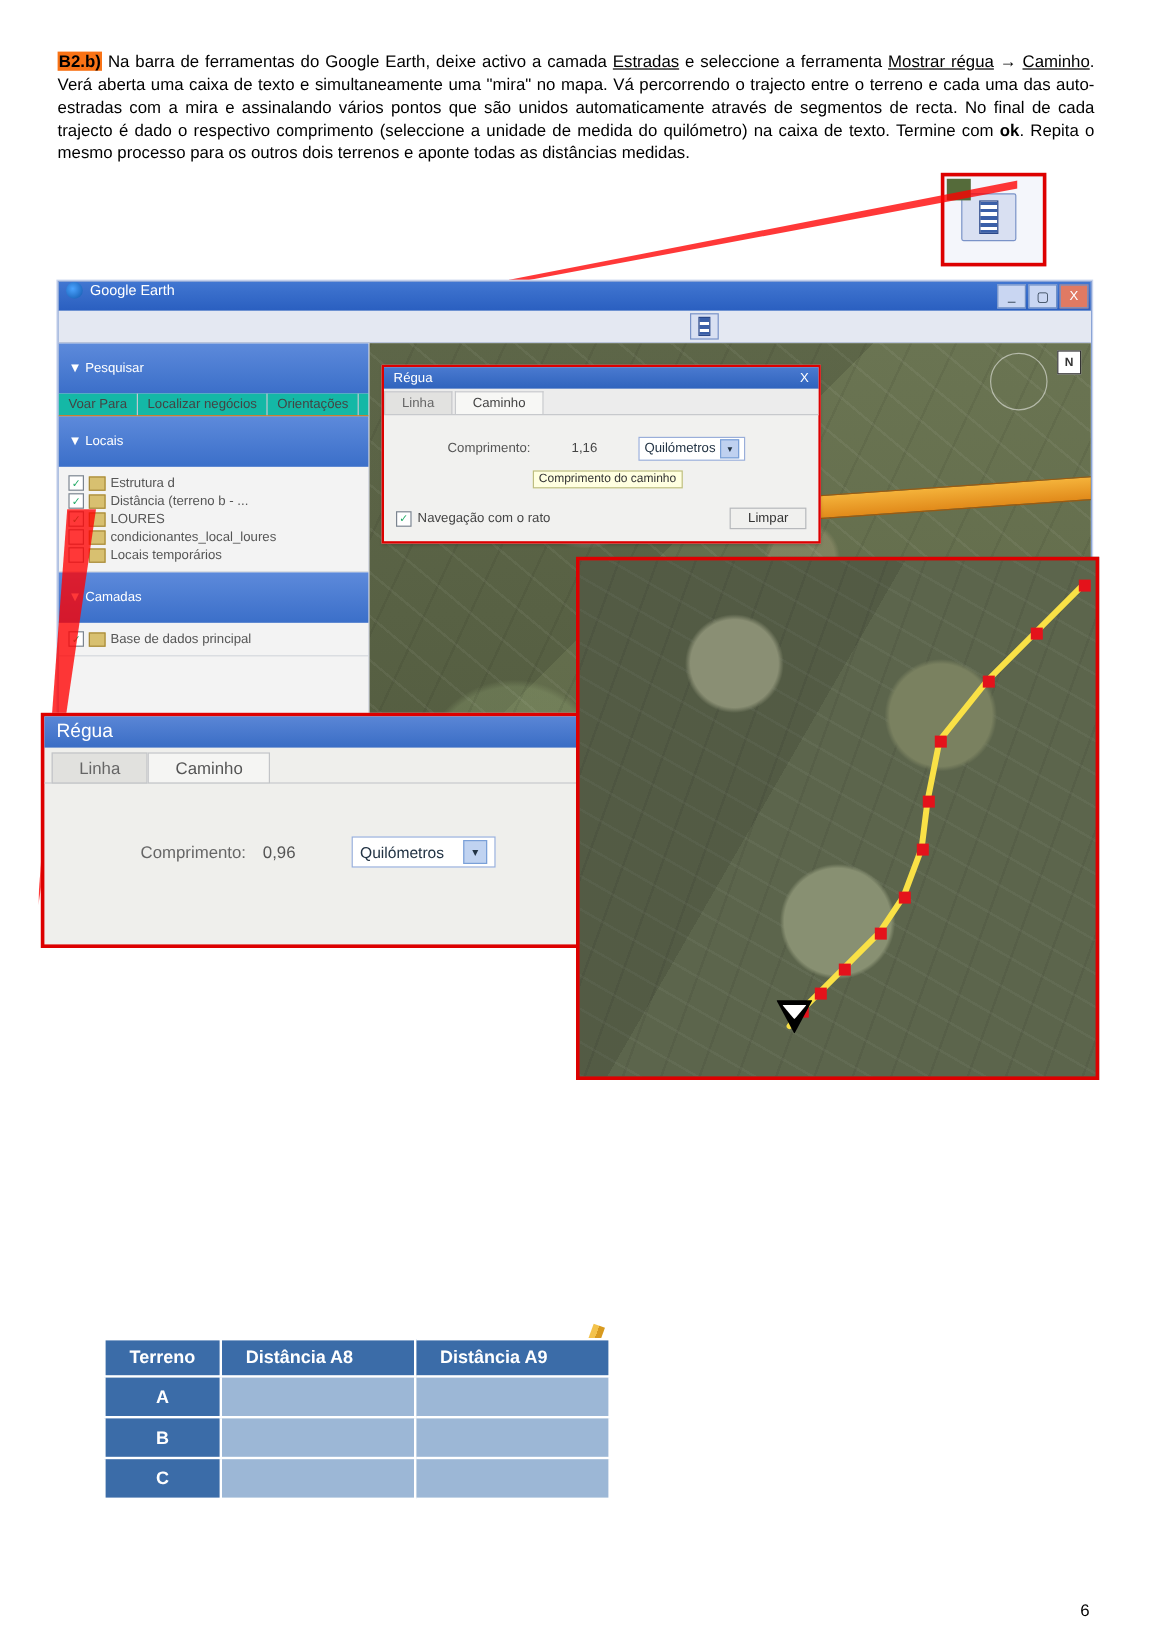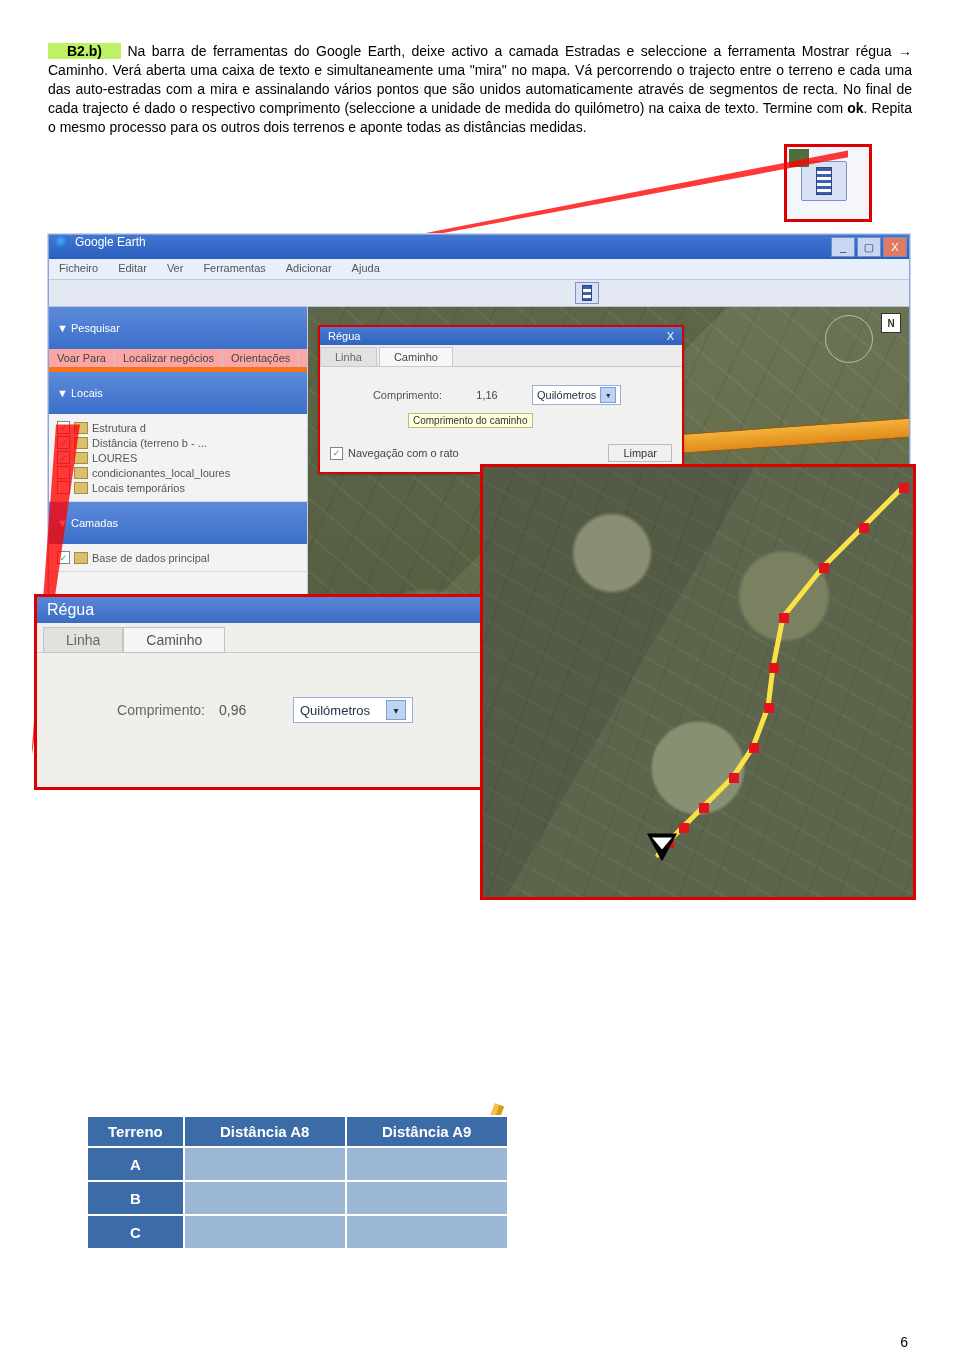--- a/index.html
+++ b/index.html
@@ -1,19 +1,19 @@
 <!DOCTYPE html>
 <html><head>
 <meta charset="utf-8">
 <style>
   body{margin:0;font-family:Arial,Helvetica,sans-serif;font-size:14px;background:#fff;color:#000;width:960px}
   .page{padding:42px 48px 20px 48px;position:relative;min-height:1300px}
-  .label-bx{display:inline;background:#bef264;font-weight:bold;padding:0 19px}
+  .label-bx{display:inline;background:#f97316;font-weight:bold;padding:0 1px}
   .para{text-align:justify;line-height:1.35;margin:0}
-  .u{}
+  .u{text-decoration:underline}
   .arrow{font-family:Arial}
   .bold{font-weight:bold}
   .fig-area{position:relative;height:860px;margin-top:18px}
   
   .callout-top{position:absolute;right:40px;top:-10px;width:82px;height:72px;border:3px solid #d00;background:#f4f6fb}
   .callout-inner{position:absolute;top:14px;left:14px;width:44px;height:38px;background:#d9e0f2;border:1px solid #7a93c8;border-radius:2px;display:flex;align-items:center;justify-content:center}
   .ruler-icon{width:14px;height:26px;background:repeating-linear-gradient(180deg,#3a5fa8 0 3px,#fff 3px 6px);border:1px solid #2a4788}
   .callout-top::after{content:"";position:absolute;top:2px;left:2px;width:20px;height:18px;background:#556b3a}
   
   .ge-window{position:absolute;left:0;top:80px;width:860px;height:520px;background:#f2f3f2;border:1px solid #8aa4d6;box-shadow:0 0 0 1px #c9d4ee}
@@ -23,21 +23,21 @@
   .winbtn{width:22px;height:18px;background:#c9d6f2;border:1px solid #7190c6;font-size:11px;display:flex;align-items:center;justify-content:center;color:#234}
   .winbtn.close{background:#e07a63;color:#fff}
   .ge-menu{height:20px;background:#e9eefb;border-bottom:1px solid #c0c9de;display:flex;font-size:11px;color:#555}
   .ge-menu span{padding:3px 10px}
   .ge-tool{height:26px;background:#e4e8f2;border-bottom:1px solid #b8c3da;position:relative}
   .tool-ruler{position:absolute;right:310px;top:2px;width:22px;height:20px;background:#d9e0f2;border:1px solid #7a93c8;display:flex;align-items:center;justify-content:center}
   .tool-ruler .ruler-icon{width:8px;height:14px}
   .ge-body{display:flex;height:448px}
   .ge-side{width:258px;background:#f3f3f3;border-right:1px solid #c5cbd8;font-size:11px}
   .side-hdr{background:linear-gradient(#5d8adb,#3b6fc9);color:#fff;padding:15px 8px;font-size:11px}
-  .side-tabs{display:flex;background:#fca5a5;border-bottom:5px solid #f97316}
+  .side-tabs{display:flex;background:#14b8a6;border-bottom:1px solid #f97316}
   .side-tabs span{padding:3px 8px;border-right:1px solid #c3c7cf;color:#444}
   .side-block{padding:6px 8px;color:#555;border-bottom:1px solid #d4d7dc}
   .side-block input[type=text]{width:100%;height:16px;border:1px solid #b0b6c0;background:#fff;font-size:11px}
   .tree-row{display:flex;align-items:center;gap:4px;padding:1px 0}
   .chk{width:11px;height:11px;border:1px solid #7b848f;background:#fff;display:inline-flex;align-items:center;justify-content:center;font-size:9px;color:#2a6}
   .tree-ico{width:12px;height:10px;background:#d8c070;border:1px solid #a88a3a}
   
   .ge-map{flex:1;position:relative;overflow:hidden;background:
     linear-gradient(135deg,rgba(0,0,0,.12) 0 40%,transparent 40%),
     radial-gradient(circle at 70% 60%,#6e7a55 0 14%,transparent 15%),
@@ -92,21 +92,21 @@
     radial-gradient(circle at 50% 70%,#889072 0 12%,transparent 13%),
     linear-gradient(120deg,rgba(0,0,0,.1) 0 40%,transparent 40%),
     repeating-linear-gradient(30deg,rgba(255,255,255,.04) 0 2px,transparent 2px 24px),
     repeating-linear-gradient(110deg,rgba(0,0,0,.06) 0 2px,transparent 2px 30px);}
   .detail svg{position:absolute;inset:0}
   .path-yellow{stroke:#f9e146;stroke-width:5;fill:none;stroke-linecap:round;stroke-linejoin:round}
   .tcursor{position:absolute;bottom:36px;left:164px;width:30px;height:28px;background:#000;clip-path:polygon(50% 100%,0 0,100% 0)}
   .tcursor::after{content:"";position:absolute;top:4px;left:5px;width:20px;height:12px;background:#fff;clip-path:polygon(50% 100%,0 0,100% 0)}
   
   .ans-table{position:absolute;left:86px;top:1115px;border-collapse:collapse;font-size:15px}
-  .ans-table th{background:#3b6ca8;color:#fff;font-weight:bold;padding:6px 20px;text-align:center;border:2px solid #fff}
+  .ans-table th{background:#3b6ca8;color:#fff;font-weight:bold;padding:6px 20px;text-align:left;border:2px solid #fff}
   .ans-table td.rowh{background:#3b6ca8;color:#fff;font-weight:bold;text-align:center;padding:6px 20px;border:2px solid #fff}
   .ans-table td.cell{background:#9cb7d6;color:#fff;padding:6px 20px;border:2px solid #fff;min-width:120px;height:20px}
   .pencil{position:absolute;left:480px;top:1096px;width:30px;height:44px}
   .pencil .body{position:absolute;top:8px;left:10px;width:10px;height:26px;background:linear-gradient(90deg,#f3c24b 0 50%,#d89a1f 50%);transform:rotate(20deg)}
   .pencil .tip{position:absolute;top:30px;left:6px;width:0;height:0;border-left:7px solid transparent;border-right:7px solid transparent;border-top:12px solid #d6a072;transform:rotate(20deg)}
   .pencil .lead{position:absolute;top:40px;left:11px;width:4px;height:5px;background:#333;transform:rotate(20deg)}
   .pagenum{position:absolute;right:52px;bottom:12px;font-size:14px;color:#000}
 </style>
 </head>
 <body>
@@ -128,28 +128,20 @@
 
     <div class="ge-window">
       <div class="ge-titlebar">
         <div class="logo"></div>
         <span>Google Earth</span>
         <div class="winbtns">
           <div class="winbtn">_</div>
           <div class="winbtn">▢</div>
           <div class="winbtn close">X</div>
         </div>
-      </div>
-      <div class="ge-menu">
-        <span>Ficheiro</span>
-        <span>Editar</span>
-        <span>Ver</span>
-        <span>Ferramentas</span>
-        <span>Adicionar</span>
-        <span>Ajuda</span>
       </div>
       <div class="ge-tool">
         <div class="tool-ruler">
             <div class="ruler-icon"></div>
           </div>
       </div>
       <div class="ge-body">
         <div class="ge-side">
           <div class="side-hdr">▼ Pesquisar</div>
           <div class="side-tabs">
@@ -211,21 +203,21 @@
             </div>
             <div class="regua-body">
               <div class="regua-row">
                 <span class="lbl">Comprimento:</span>
                 <span class="val">1,16</span>
                 <span class="regua-sel">
                   <span>Quilómetros</span>
                   <span class="dd">▾</span>
                 </span>
               </div>
-              <div style="margin-left:76px"><span class="tooltip-sm">Comprimento do caminho</span></div>
+              <div style="margin-left:112px"><span class="tooltip-sm">Comprimento do caminho</span></div>
             </div>
             <div class="regua-foot">
               <span class="navlbl">
                   <span class="chk">✓</span>
                   <span>Navegação com o rato</span>
                 </span>
               <span class="btn-sm">Limpar</span>
             </div>
           </div>
         </div>

